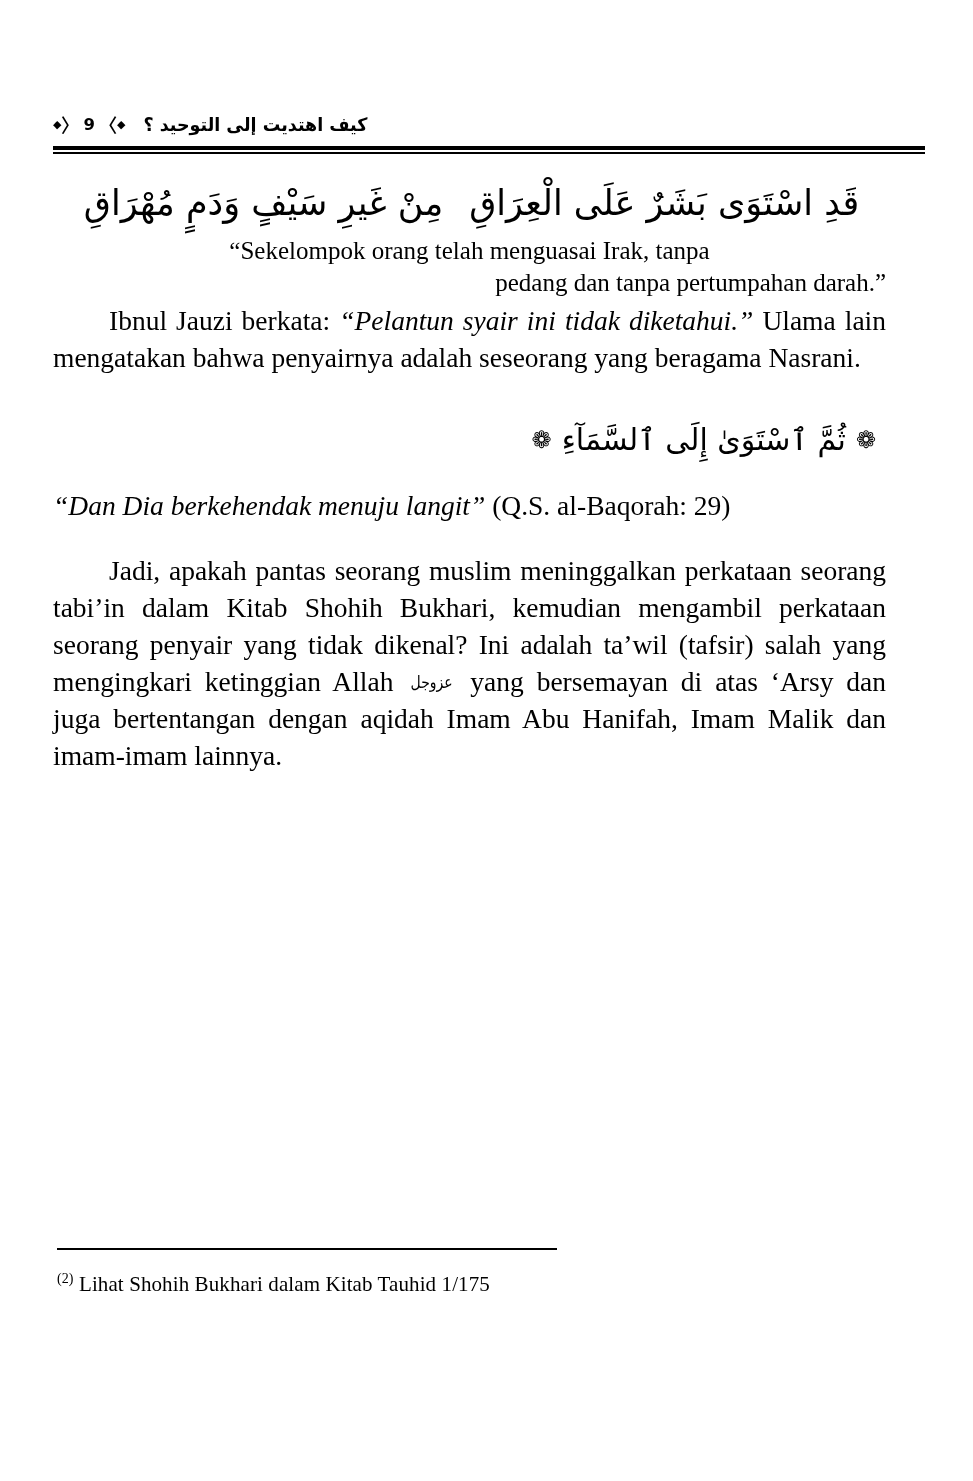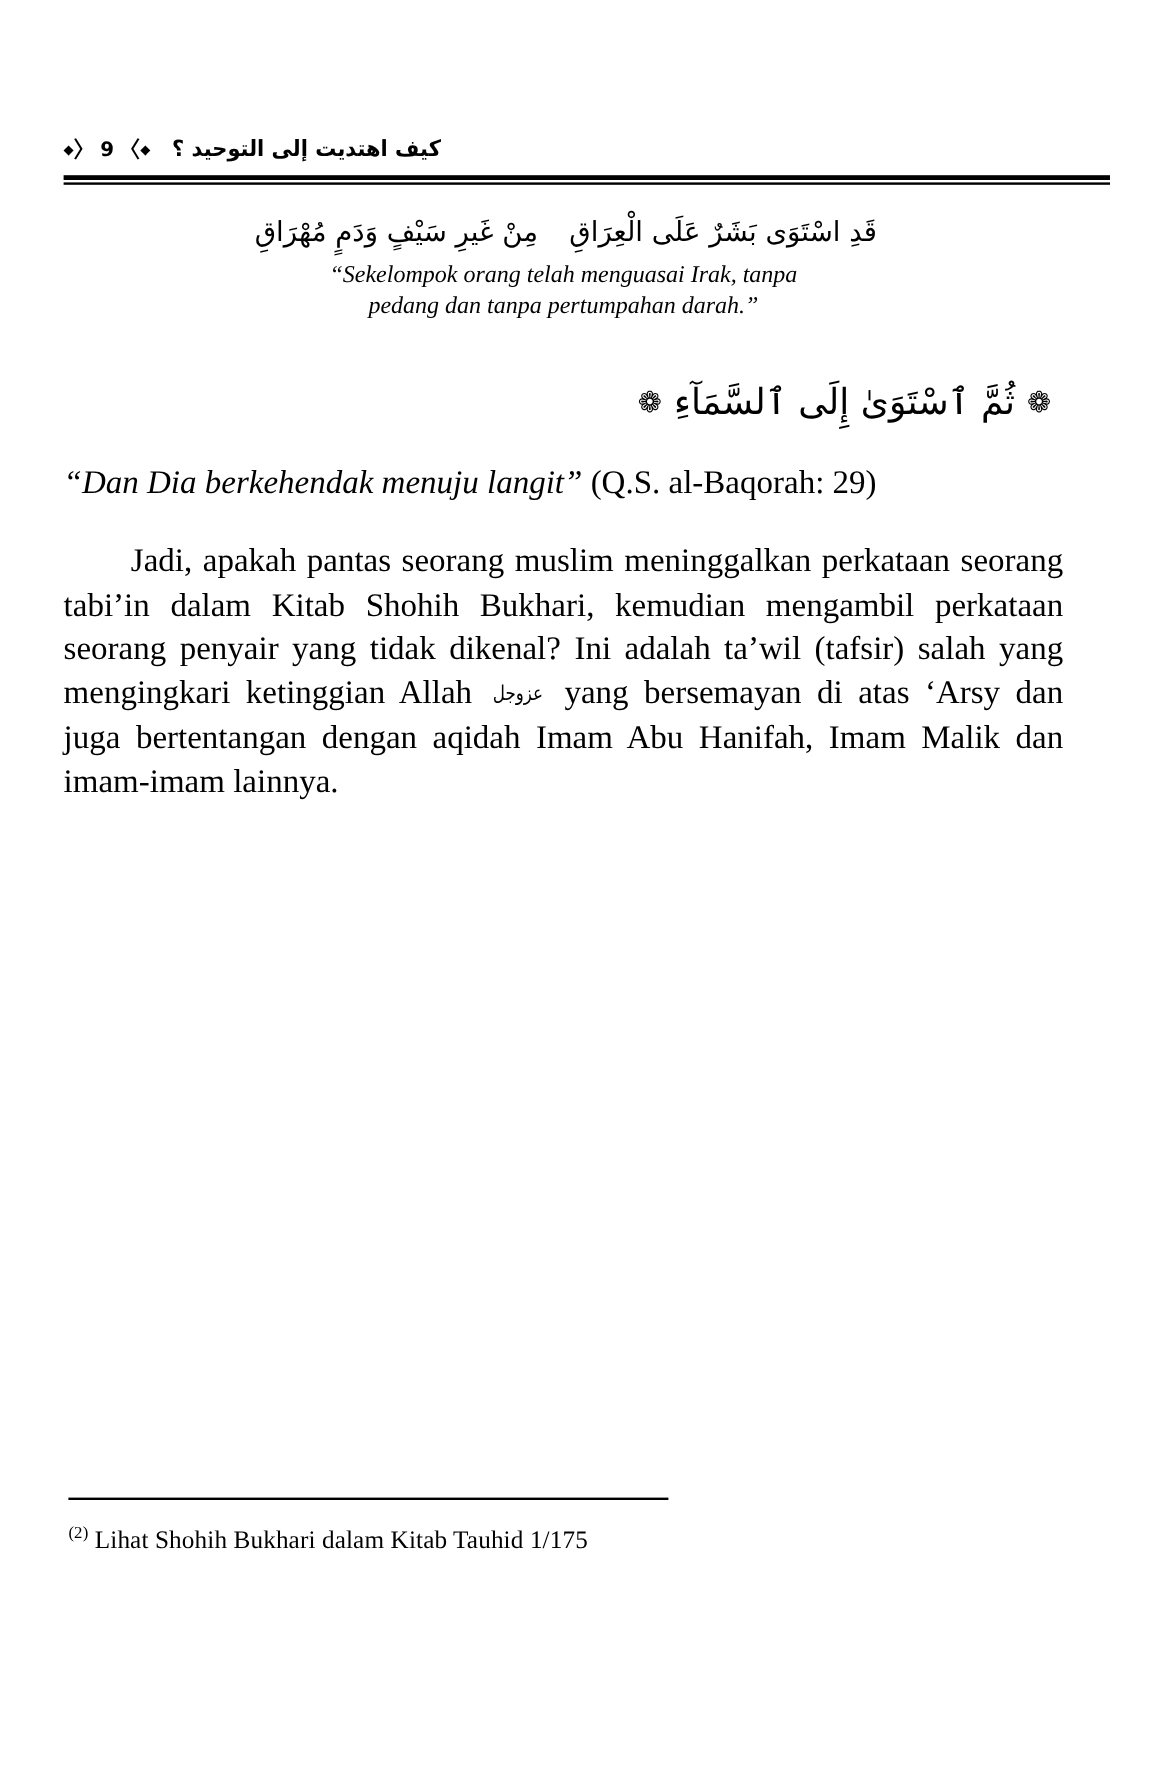--- a/index.html
+++ b/index.html
@@ -98,37 +98,36 @@
     width: 833px;
     top: 178px;
   }
 
   
   .arabic-verse {
     direction: rtl;
     unicode-bidi: isolate;
     text-align: center;
     font-family: "DejaVu Sans", "Liberation Sans", sans-serif;
-    font-size: 23px;
+    font-size: 35px;
     line-height: 1.45;
     margin: 0 0 6px 0;
     white-space: nowrap;
     padding-left: 4px;
   }
   .arabic-verse .seg-gap { display: inline-block; width: 26px; }
 
   
   .poem-trans {
-    font-style: italic;
-    font-size: 20px;
+    font-size: 25px;
     line-height: 1.28;
     text-align: center;
     margin: 6px 0 4px 0;
   }
-  .poem-trans .l2 { display: block; }
+  .poem-trans .l2 { display: block; text-align: right; }
 
   
   p.body {
     font-size: 27.5px;
     line-height: 1.345;
     text-align: justify;
     text-align-last: left;
     margin: 0;
     hyphens: none;
   }
@@ -218,20 +217,21 @@
 
     <div class="arabic-verse">
       <span>قَدِ اسْتَوَى بَشَرٌ عَلَى الْعِرَاقِ</span><span class="seg-gap"></span><span>مِنْ غَيرِ سَيْفٍ وَدَمٍ مُهْرَاقِ</span>
     </div>
 
     <div class="poem-trans">
       <span>“Sekelompok orang telah menguasai Irak, tanpa</span>
       <span class="l2">pedang dan tanpa pertumpahan darah.”</span>
     </div>
 
+    <p class="body"><span style="display:inline-block;width:56px"></span><span>Ibnul Jauzi berkata: </span><span class="it">“Pelantun syair ini tidak diketahui.”</span><span> Ulama lain mengatakan bahwa penyairnya adalah seseorang yang beragama Nasrani.</span></p>
 
     <div class="gap-sm"></div>
 
 
     <div class="gap-md"></div>
 
     <div class="quran">
       <span class="brk">❁</span><span>ثُمَّ ٱسْتَوَىٰ إِلَى ٱلسَّمَآءِ</span><span class="brk">❁</span>
     </div>
 

